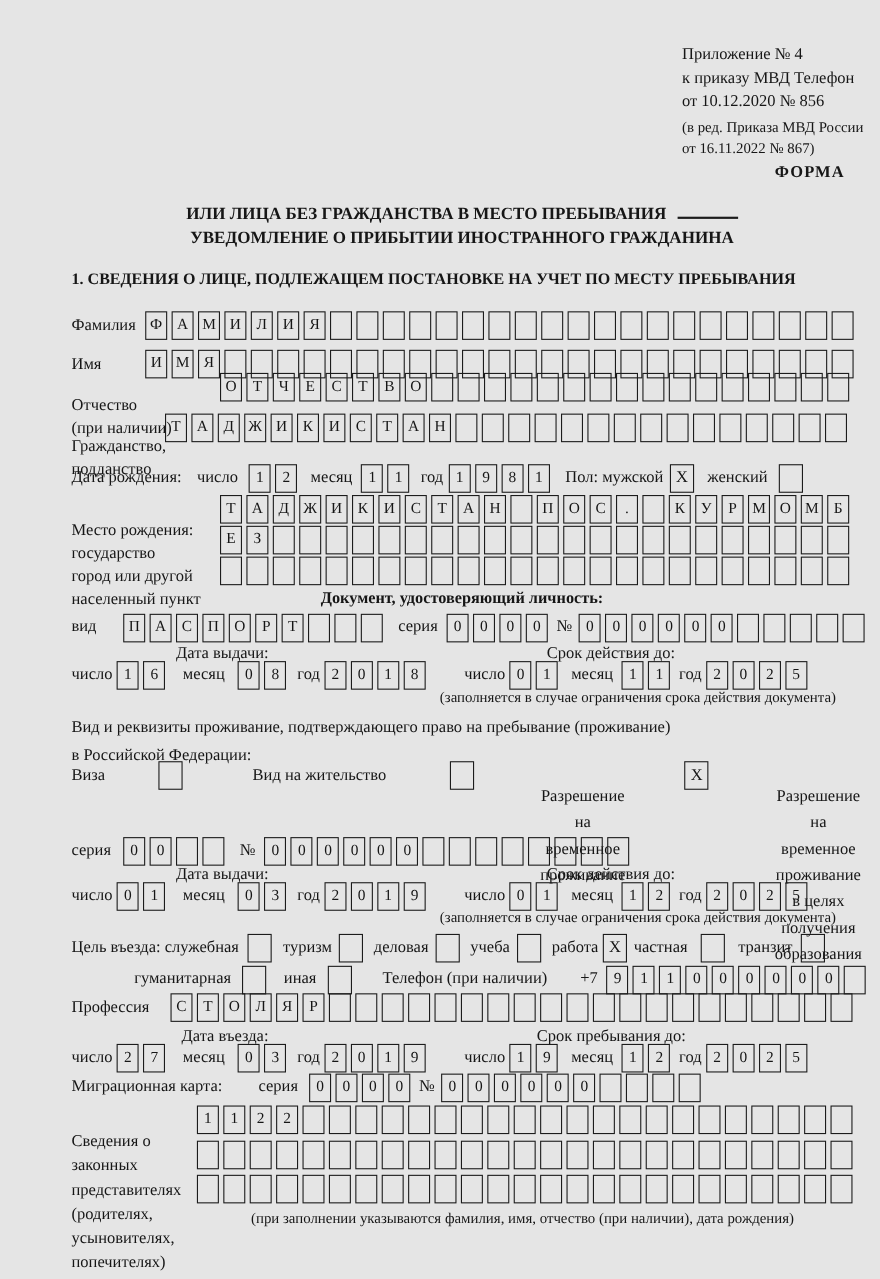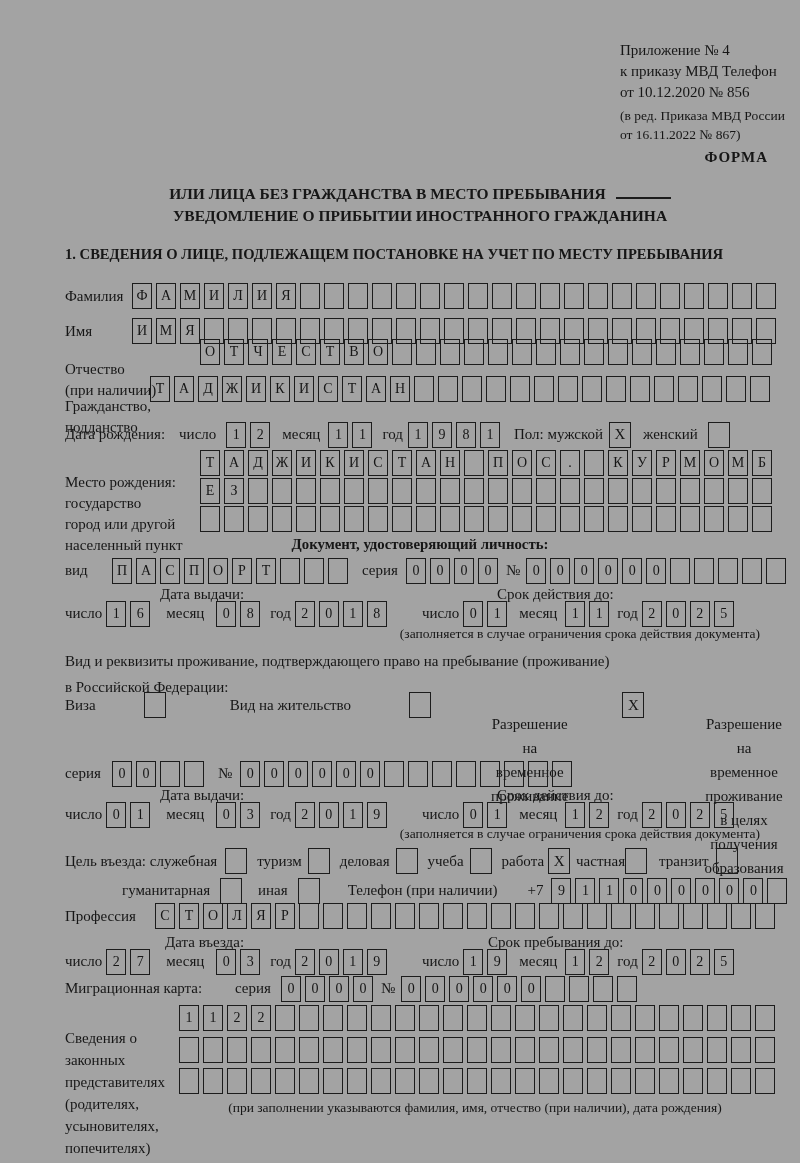--- a/index.html
+++ b/index.html
@@ -1,16 +1,16 @@
 <!DOCTYPE html>
 <html><head>
 <meta charset="utf-8">
 <style>
   html,body{margin:0;padding:0;background:#ffffff;}
-  .page{position:relative;width:800px;height:1163px;background:#a3a3a3;color:#161616;
+  .page{position:relative;width:800px;height:1163px;background:#e5e5e5;color:#161616;
         font-family:"Liberation Serif",serif;font-size:15px;overflow:hidden;text-decoration:underline;}
   .abs{position:absolute;}
   .row{position:absolute;display:flex;align-items:flex-start;}
   .lbl{font-size:15px;line-height:27px;white-space:nowrap;}
   .lbl2{font-size:15px;line-height:21px;white-space:pre-line;margin-top:20px;}
   .cells{display:flex;flex:none;}
   .cell{display:inline-flex;flex:none;align-items:center;justify-content:center;
         width:20px;height:26px;border:1.6px solid #1c1c1c;margin-right:4px;
         box-sizing:border-box;font-size:14px;}
   .box{display:inline-flex;flex:none;align-items:center;justify-content:center;
@@ -452,32 +452,32 @@
     <span class="cells">
         <span class="cell">2</span>
         <span class="cell">0</span>
         <span class="cell">2</span>
         <span class="cell">5</span>
       </span>
   </div>
 
   <div class="abs small" style="left:340px;top:826px;width:420px;text-align:right;">(заполняется в случае ограничения срока действия документа)</div>
 
-  <div class="row" style="left:65px;top:848px;align-items:flex-start;">
+  <div class="row" style="left:65px;top:848px;align-items:center;">
     <span class="lbl" style="margin-right:8px;">Цель въезда: служебная</span>
     <span class="box"></span>
     <span class="lbl" style="margin-left:10px;margin-right:6px;">туризм</span>
     <span class="box"></span>
     <span class="lbl" style="margin-left:10px;margin-right:6px;">деловая</span>
     <span class="box"></span>
     <span class="lbl" style="margin-left:10px;margin-right:6px;">учеба</span>
     <span class="box"></span>
     <span class="lbl" style="margin-left:10px;margin-right:4px;">работа</span>
     <span class="box">X</span>
-    <span class="lbl" style="margin-left:6px;margin-right:0;">частная</span>
+    <span class="lbl" style="margin-left:6px;margin-right:12px;">частная</span>
     <span class="box"></span>
     <span class="lbl" style="margin-left:12px;margin-right:8px;">транзит</span>
     <span class="box"></span>
   </div>
 
   <div class="row" style="left:122px;top:877px;align-items:center;">
     <span class="lbl" style="margin-right:10px;">гуманитарная</span>
     <span class="box"></span>
     <span class="lbl" style="margin-left:16px;margin-right:10px;">иная</span>
     <span class="box"></span>

